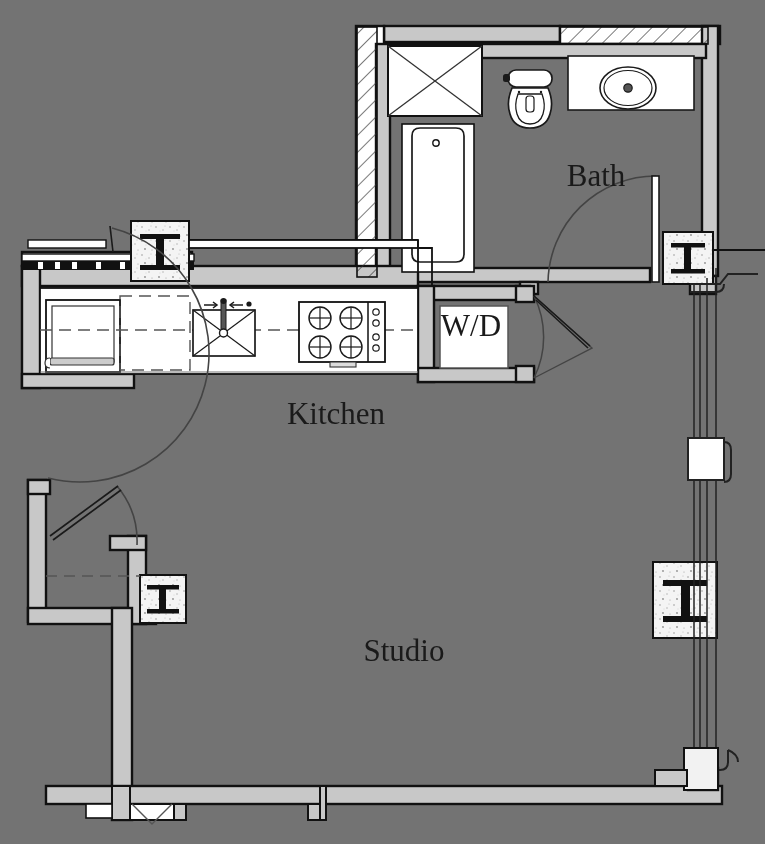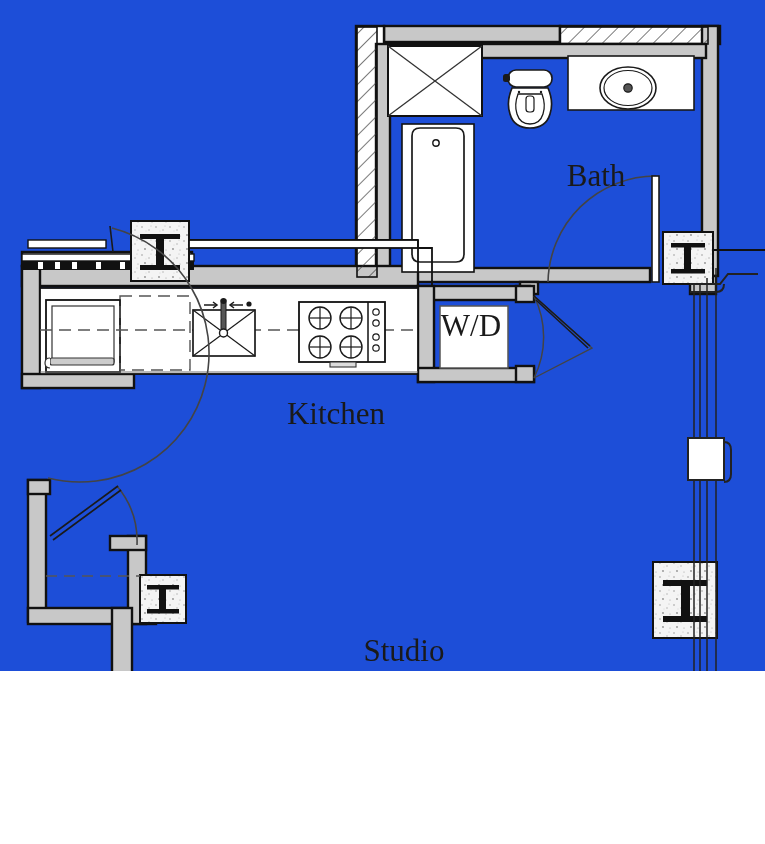--- a/index.html
+++ b/index.html
@@ -7,22 +7,22 @@
     margin: 0;
     padding: 0;
     background: #ffffff;
   }
   body {
     font-family: "Liberation Serif", serif;
   }
   #plan-root {
     position: relative;
     width: 765px;
-    height: 671px;
-    background: #1d4ed8;
+    height: 844px;
+    background: #737373;
     overflow: hidden;
   }
   #floorplan-svg {
     display: block;
     width: 765px;
     height: 844px;
   }
   .room-label {
     font-family: "Liberation Serif", serif;
     fill: #1a1a1a;

